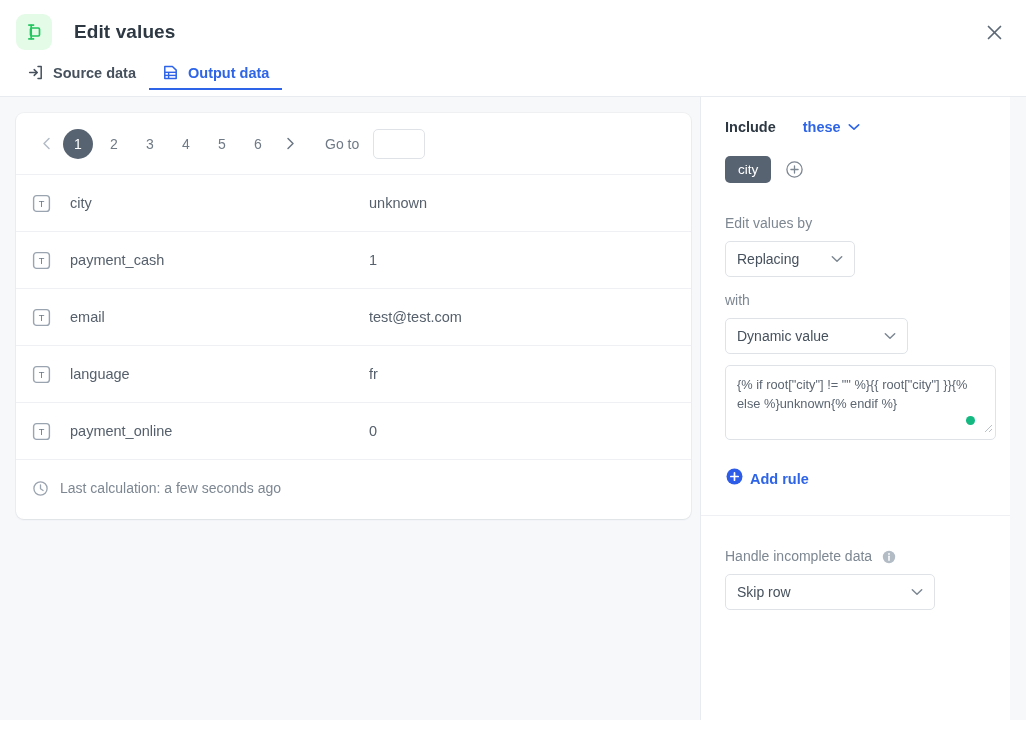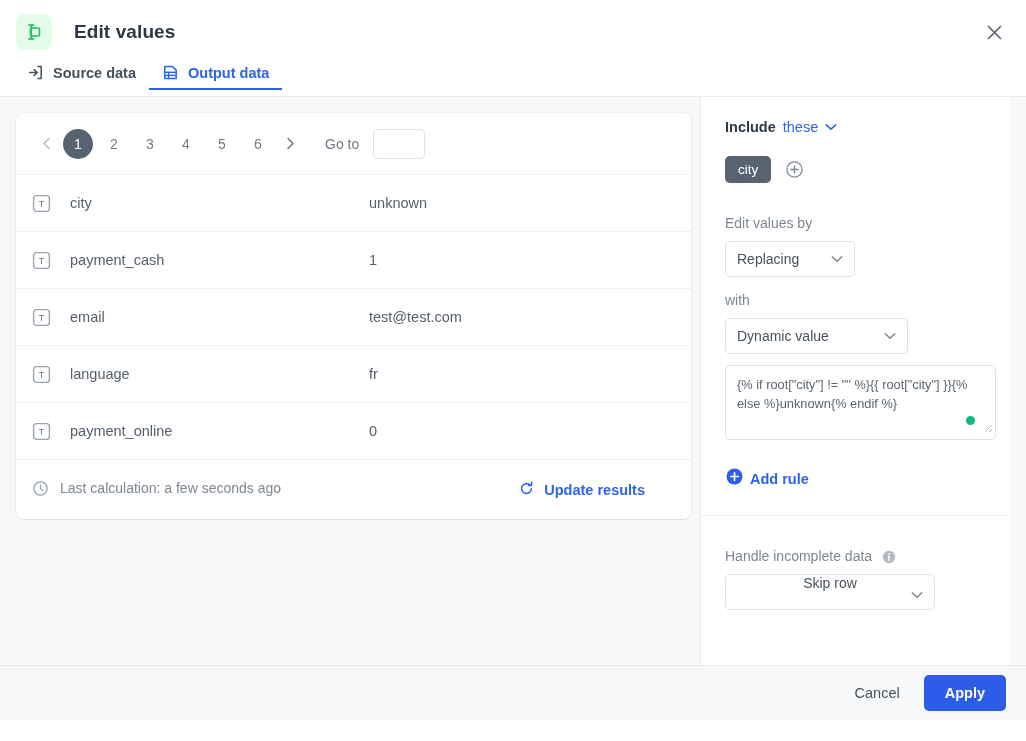--- a/index.html
+++ b/index.html
@@ -72,38 +72,38 @@
   .card-foot { height: 59px; display: flex; align-items: center; padding: 0 16px; }
   .foot-left { display: flex; gap: 11px; font-size: 14px; color: #7d8792; }
   .foot-right { margin-left: auto; display: flex; align-items: center; gap: 9px; color: #2d64e8; font-size: 14.5px; font-weight: 600; cursor: pointer; padding-right: 30px; }
 
   
   .right {
     flex: 0 0 310px; background: #fff; border-left: 1px solid #e8ebef; position: relative; overflow: hidden;
   }
   .right-scroll { padding: 22px 24px 0 24px; height: 100%; }
   .inc-head { display: flex; align-items: center; gap: 7px; font-size: 14.5px; font-weight: 700; color: #2d3843; }
-  .inc-these { color: #2d64e8; font-weight: 400; cursor: pointer; }
+  .inc-these { color: #2d64e8; font-weight: 700; cursor: pointer; margin-left: 20px; }
   .chips { display: flex; align-items: center; gap: 14px; margin-top: 21px; }
   .chip {
     background: #586372; color: #fff; font-size: 13.5px; border-radius: 5px;
     padding: 6px 13px; cursor: pointer;
   }
   .add-chip { cursor: pointer; display:flex; align-items:center; }
 
   .field-label { font-size: 14px; color: #7d8792; margin-top: 32px; }
   .field-label.tight { margin-top: 15px; }
   .select {
     margin-top: 10px; height: 36px; border: 1px solid #dfe3e8; border-radius: 5px; background: #fff;
     display: flex; align-items: center; padding: 0 11px; font-size: 14px; color: #46515d; cursor: pointer; text-align: right;
   }
   .select .caret { margin-left: auto; color: #7d8792; display:flex; }
   .select.w130 { width: 130px; }
   .select.w183 { width: 183px; }
-  .select.w210 { width: 210px; flex-direction: column; }
+  .select.w210 { width: 210px; }
 
   .code-box {
     margin-top: 11px; width: 271px; height: 75px; border: 1px solid #dfe3e8; border-radius: 5px;
     padding: 9px 11px; font-size: 12.8px; line-height: 19px; color: #5c6672; position: relative;
     background:#fff; font-family: "Liberation Sans", sans-serif; overflow: hidden;
   }
   .green-dot { position: absolute; right: 20px; bottom: 14px; width: 9px; height: 9px; border-radius: 50%; background: #13b981; }
   .resize-grip { position: absolute; right: 2px; bottom: 1px; color:#b9c0c9; }
 
   .add-rule { display: flex; align-items: center; gap: 6px; margin-top: 27px; cursor: pointer; }
@@ -264,29 +264,20 @@
         <div class="card-foot">
           <div class="foot-left">
             <span>
               <svg width="17" height="17" viewBox="0 0 17 17" fill="none">
                   <circle cx="8.5" cy="8.5" r="6.6" stroke="#9aa4b0" stroke-width="1.3"></circle>
                   <path d="M8.5 4.8v3.9l2.6 1.8" stroke="#9aa4b0" stroke-width="1.3" stroke-linecap="round" stroke-linejoin="round"></path>
                 </svg>
             </span>
             <span>Last calculation: a few seconds ago</span>
           </div>
-          <div class="foot-right">
-            <span>
-              <svg width="17" height="17" viewBox="0 0 17 17" fill="none">
-                  <path d="M13.4 8.5a4.9 4.9 0 1 1-1.6-3.6" stroke="#2d64e8" stroke-width="1.5" stroke-linecap="round"></path>
-                  <path d="M13.6 2.3v3.1h-3.1" stroke="#2d64e8" stroke-width="1.5" stroke-linecap="round" stroke-linejoin="round"></path>
-                </svg>
-            </span>
-            <span>Update results</span>
-          </div>
         </div>
 
       </div>
     </div>
 
     <div class="right-wrap">
       <div class="scroll-track">
         <div class="scroll-thumb"></div>
       </div>
       <div class="right">
@@ -375,18 +366,14 @@
                 </svg>
             </span>
           </div>
 
         </div>
       </div>
     </div>
 
   </div>
 
-  <div class="footer">
-    <button class="btn-cancel">Cancel</button>
-    <button class="btn-apply">Apply</button>
-  </div>
 
 </div>
 
 </body></html>

